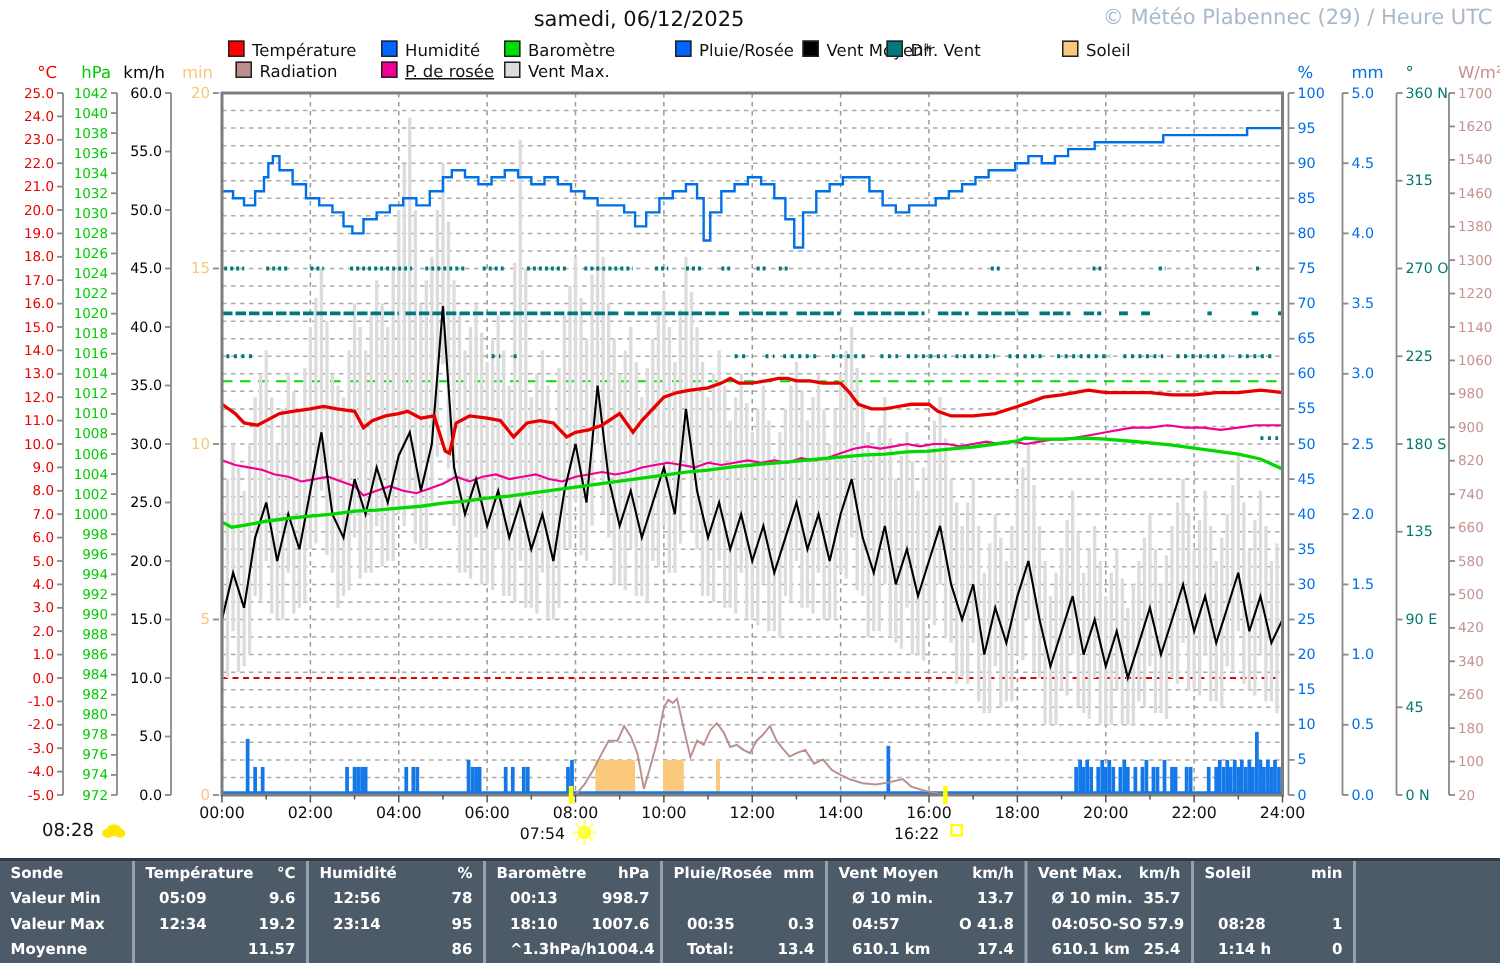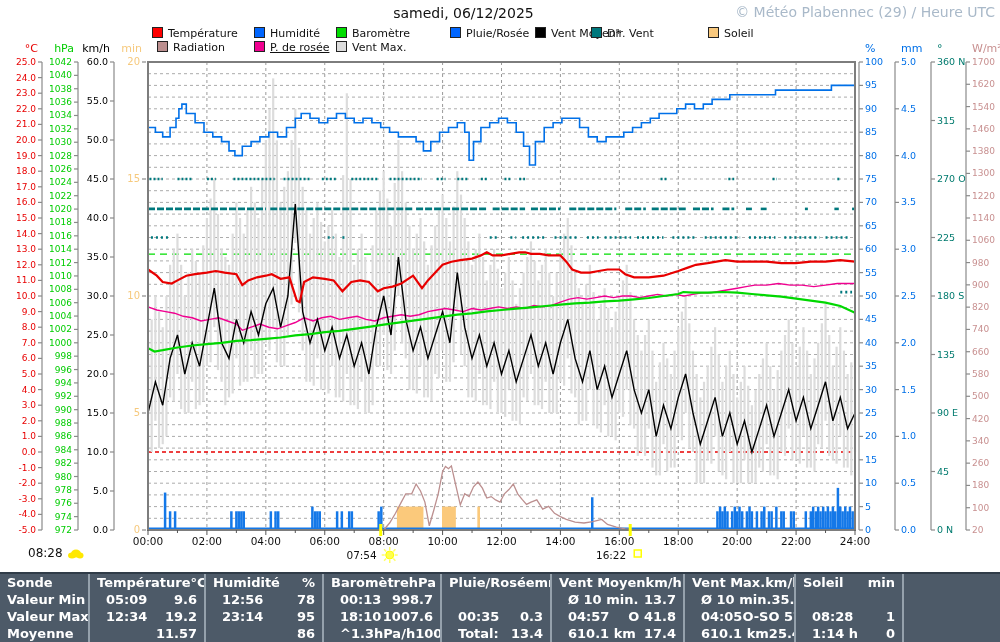--- a/index.html
+++ b/index.html
@@ -1,24 +1,24 @@
 <!DOCTYPE html>
 <html><head>
 <meta charset="utf-8">
 <style>
   html,body{margin:0;padding:0;background:#fff;}
   body{width:1000px;height:642px;position:relative;font-family:"DejaVu Sans",sans-serif;overflow:hidden;}
-  .title{position:absolute;top:5px;left:0;width:927px;text-align:center;font-size:14px;color:#111;}
+  .title{position:absolute;top:5px;left:0;width:820px;text-align:center;font-size:14px;color:#111;padding-left:16px;}
   .copyright{position:absolute;top:4px;right:5px;font-size:14px;color:#a9b9c9;}
   .legend-item{position:absolute;font-size:11px;color:#111;white-space:nowrap;line-height:12px;}
   .swatch{display:inline-block;width:9px;height:9px;border:1px solid #222;margin-right:5px;vertical-align:-1px;}
   #chart-svg{position:absolute;left:0;top:0;}
   .first-sun{position:absolute;left:28px;top:546px;font-size:12px;color:#111;display:flex;align-items:center;gap:4px;}
   .sumtable{position:absolute;left:0;top:572px;width:1000px;height:70px;background:#4d5a68;display:flex;border-top:2px solid #303c48;box-sizing:border-box;}
-  .tcol{box-sizing:border-box;color:#fff;font-weight:bold;font-size:13px;overflow:hidden;}
+  .tcol{box-sizing:border-box;color:#fff;font-weight:bold;font-size:10px;overflow:hidden;}
   .tcol+.tcol{border-left:2px solid #95a1ac;}
   .trow{display:flex;justify-content:space-between;padding:0 7px;height:17px;align-items:center;white-space:nowrap;}
   .trow .l.ind{padding-left:9px;}
   .filler{flex:1;}
 </style>
 </head>
 <body>
 
 <div class="title">samedi, 06/12/2025</div>
 <div class="copyright">© Météo Plabennec (29) / Heure UTC</div>

